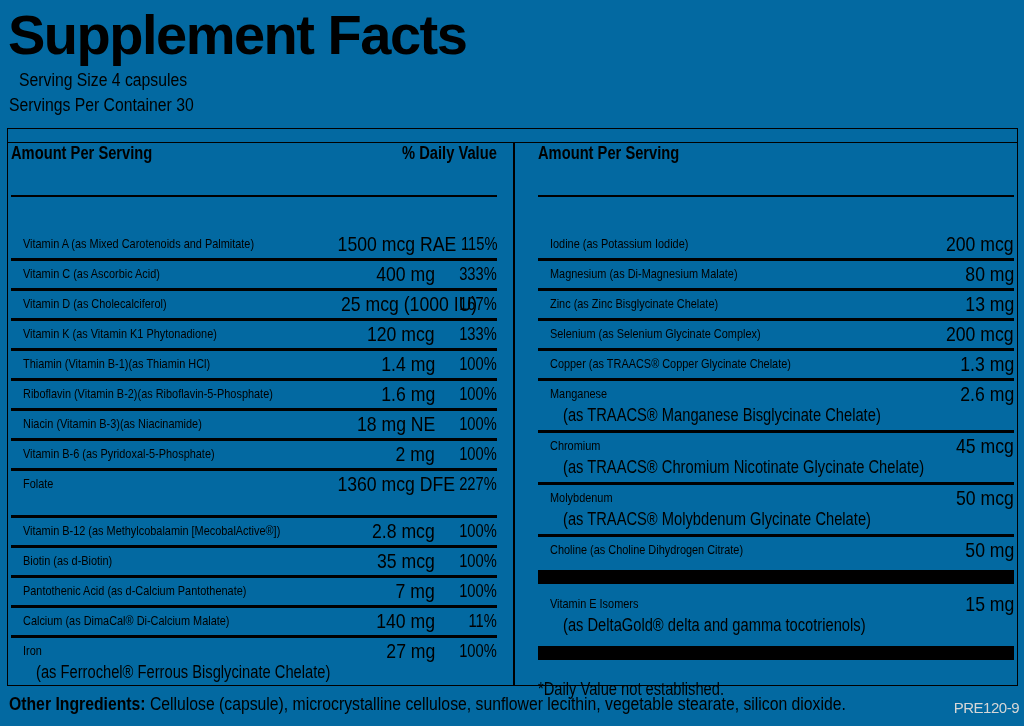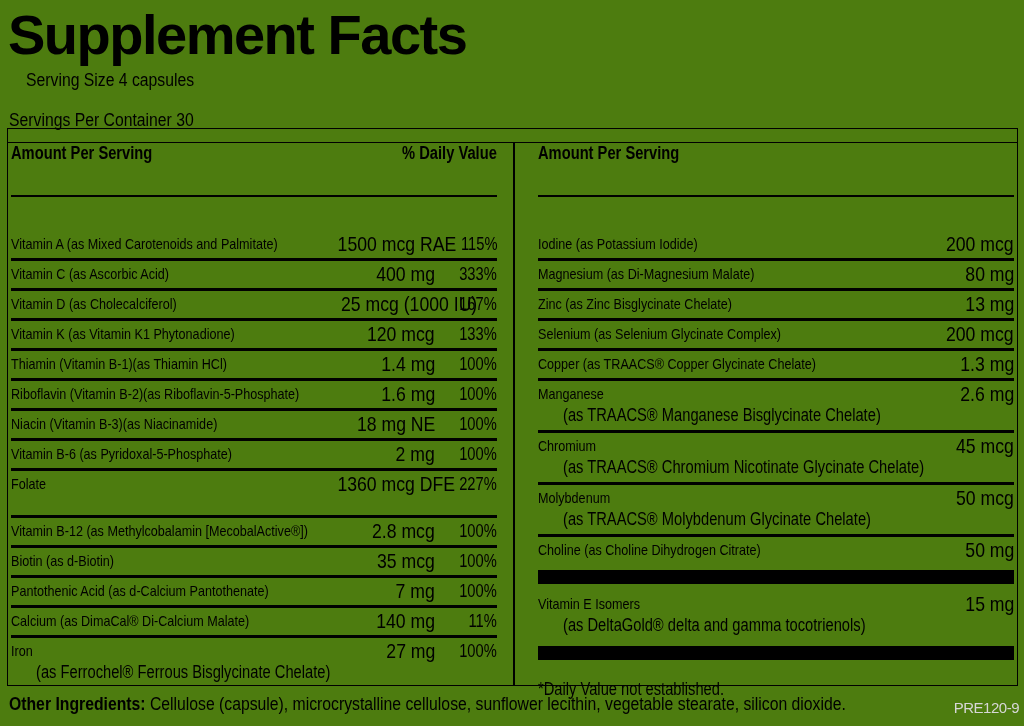--- a/index.html
+++ b/index.html
@@ -1,31 +1,31 @@
 <!DOCTYPE html>
 <html><head>
 <meta charset="utf-8">
 <style>
   * { margin:0; padding:0; box-sizing:border-box; }
   html,body { background:#fff; }
   #root {
-    position:relative; width:1024px; height:726px; background:#4d7c0f;
+    position:relative; width:1024px; height:726px; background:#0369a1;
     font-family:"Liberation Sans", sans-serif; color:#000; overflow:hidden;
   }
   
   .cx   { display:inline-block; transform:scaleX(0.84); transform-origin:0 0; }
   .cx-r { display:inline-block; transform:scaleX(0.84); transform-origin:100% 0; }
   .cx9  { display:inline-block; transform:scaleX(0.90); transform-origin:0 0; }
 
   .title {
     position:absolute; left:8px; top:6px;
     font-size:56px; font-weight:bold; letter-spacing:-1.5px; line-height:1.05;
   }
-  .serving1 { position:absolute; left:26px; top:70px; font-size:17.5px; white-space:nowrap; }
-  .serving2 { position:absolute; left:9px; top:110px; font-size:17.5px; white-space:nowrap; }
+  .serving1 { position:absolute; left:19px; top:70px; font-size:17.5px; white-space:nowrap; }
+  .serving2 { position:absolute; left:9px; top:95px; font-size:17.5px; white-space:nowrap; }
 
   .panel {
     position:absolute; left:7px; top:128px; width:1011px; height:558px;
     border:1.5px solid #000;
   }
   .topband { height:14px; border-bottom:1.5px solid #000; }
   .cols { display:flex; height:calc(100% - 14px); }
   .col { display:flex; flex-direction:column;gap:31px; }
   .col-left  { width:507px; border-right:2px solid #000; padding:0 16px 0 3px; }
   .col-right { flex:1; padding:0 3px 0 23px; }
@@ -33,21 +33,21 @@
   .colheader {
     display:flex; justify-content:space-between; align-items:center;
     height:32px; font-weight:bold; font-size:17.5px; white-space:nowrap;
   }
   .subband { height:10px; border-top:1.5px solid #000; border-bottom:1.5px solid #000; margin-bottom:3px; }
 
   .row { border-bottom:3px solid #000; padding:3px 0 4px 0; }
   .row.last { border-bottom:none; }
   .row.pad  { padding-bottom:21px; }
   .row-main { display:flex; align-items:flex-start; }
-  .rname { flex:1 1 0; min-width:0; font-size:15px; line-height:20px; white-space:nowrap; overflow:visible; }
+  .rname { flex:1 1 0; min-width:0; font-size:13px; line-height:20px; white-space:nowrap; overflow:visible;margin-left:12px; }
   .ramt  { width:120px; flex-shrink:0; text-align:right; font-size:21px; line-height:20px; white-space:nowrap; }
   .rdv   { width:62px;  flex-shrink:0; text-align:right; font-size:17.5px; line-height:20px; white-space:nowrap; }
   .col-right .ramt { width:110px; }
   .rsub { font-size:17.5px; line-height:22px; padding-left:25px; }
   .rsub .cx { white-space:pre; }
 
   .bar { height:14px; background:#000; margin:6px 0 7px 0; }
   .footnote { font-size:17.5px; line-height:20px; padding-top:12px; white-space:nowrap; }
 
   .other { position:absolute; left:9px; top:694px; font-size:17.5px; white-space:nowrap; }

